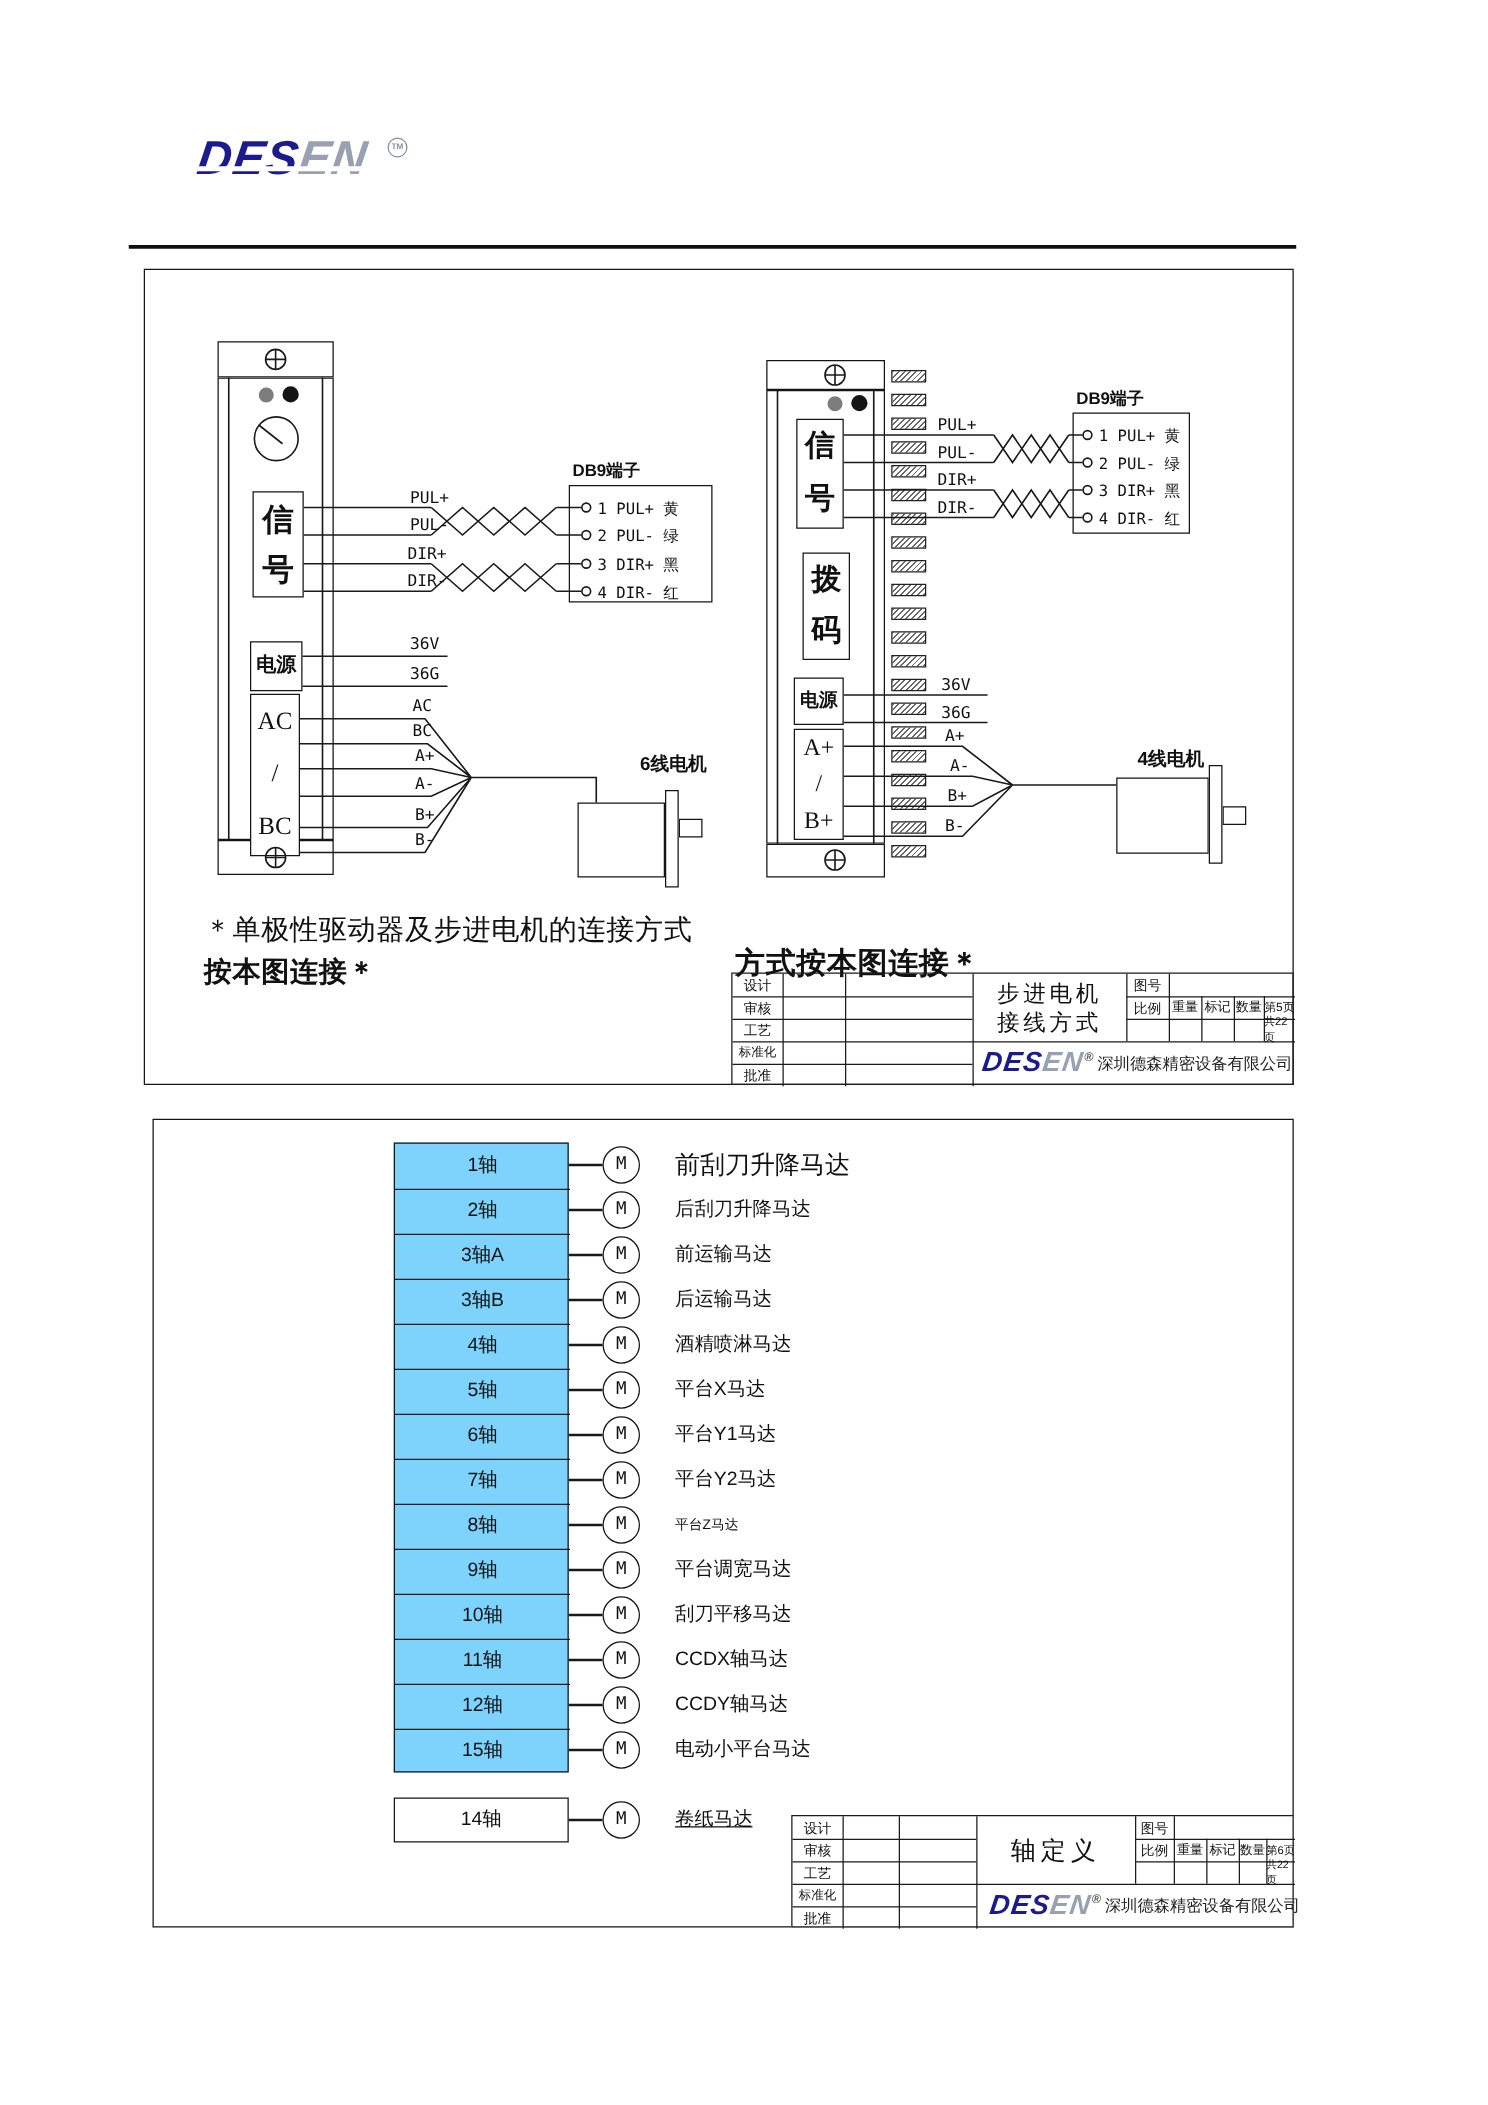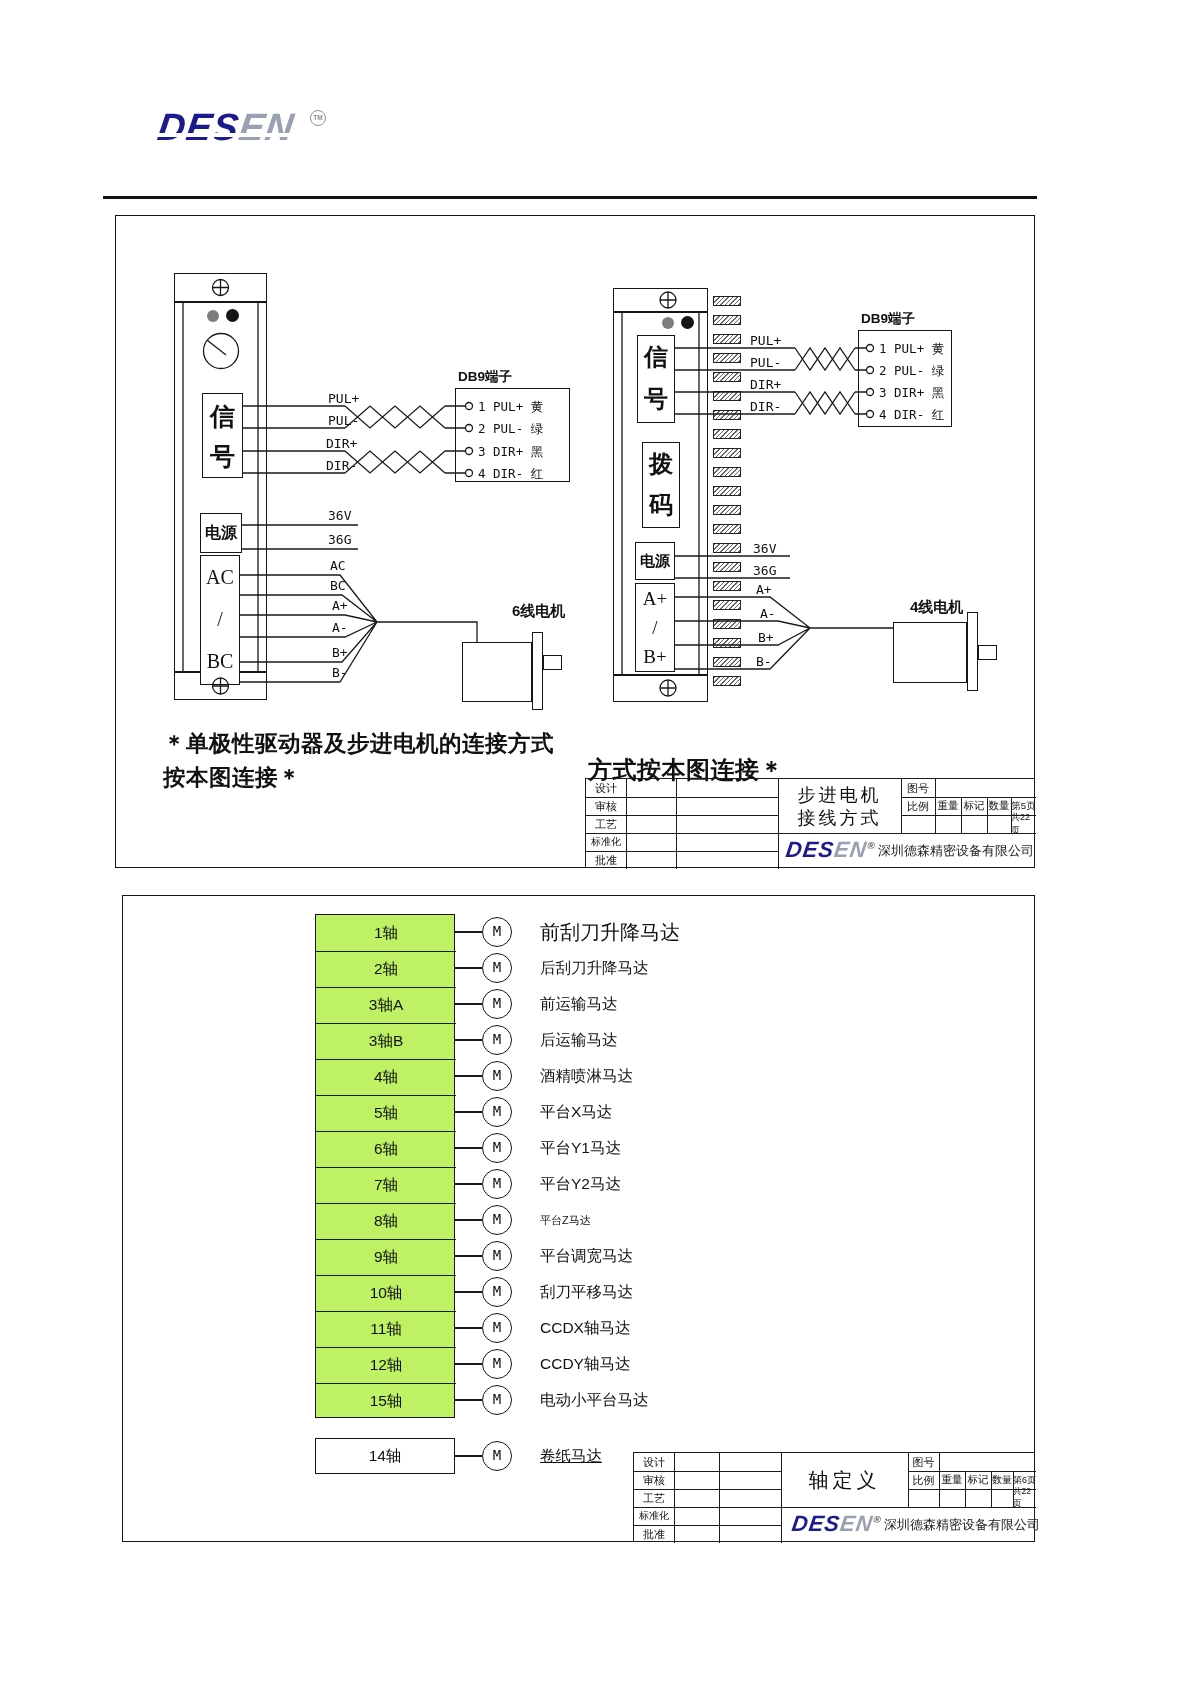--- a/index.html
+++ b/index.html
@@ -74,21 +74,21 @@
   <div class="lbl mono" style="left:478px;top:399px;font-size:12.5px;">1 PUL+ 黄</div>
   <div class="lbl mono" style="left:478px;top:421px;font-size:12.5px;">2 PUL- 绿</div>
   <div class="lbl mono" style="left:478px;top:444px;font-size:12.5px;">3 DIR+ 黑</div>
   <div class="lbl mono" style="left:478px;top:466px;font-size:12.5px;">4 DIR- 红</div>
 
   <div class="lbl" style="left:512px;top:602px;font-size:15px;font-weight:600;">6线电机</div>
   <div class="box" style="left:462px;top:642px;width:70px;height:60px;"></div>
   <div class="box" style="left:532px;top:632px;width:11px;height:78px;"></div>
   <div class="box" style="left:543px;top:655px;width:19px;height:15px;"></div>
 
-  <div class="lbl" style="left:163px;top:728px;font-size:22.5px;font-weight:700;letter-spacing:0.5px;">＊单极性驱动器及步进电机的连接方式</div>
+  <div class="lbl" style="left:163px;top:728px;font-size:22.5px;font-weight:400;letter-spacing:0.5px;">＊单极性驱动器及步进电机的连接方式</div>
   <div class="lbl" style="left:163px;top:762px;font-size:22.5px;font-weight:600;letter-spacing:0.5px;">按本图连接＊</div>
 
   <div class="box" style="left:613px;top:288px;width:95px;height:24px;"></div>
   <div class="box" style="left:613px;top:312px;width:95px;height:363px;"></div>
   <div class="box" style="left:613px;top:675px;width:95px;height:27px;"></div>
   <div class="dot" style="left:662px;top:317px;width:12px;height:12px;background:#7d7d7d;"></div>
   <div class="dot" style="left:681px;top:316px;width:13px;height:13px;background:#151515;"></div>
   <div class="box cjkv" style="left:637px;top:335px;width:38px;height:88px;font-size:24px;line-height:42px;">信号</div>
   <div class="box cjkv" style="left:642px;top:442px;width:38px;height:86px;font-size:24px;line-height:41px;">拨码</div>
   <div class="box cjkv" style="left:635px;top:542px;width:40px;height:38px;font-size:15px;line-height:35px;">电源</div>
@@ -175,21 +175,21 @@
     <div class="cell" style="left:425px;top:18px;width:25px;height:18px;font-size:9.5px;">第5页</div>
     <div class="cell" style="left:425px;top:36px;width:25px;height:18px;font-size:9px;">共22页</div>
     <div class="abs biglogo" style="left:200px;top:58px;font-size:22px;transform:skewX(-8deg);">
       <span class="logo-des">DES</span><span class="logo-en">EN</span><span style="font-size:10px;vertical-align:super;color:#555;font-style:normal;">®</span>
     </div>
     <div class="lbl" style="left:292px;top:63px;font-size:13px;color:#222;">深圳德森精密设备有限公司</div>
   </div>
 
   <div class="frame" style="left:122px;top:895px;width:913px;height:647px;"></div>
 
-  <div class="abs" style="left:315px;top:914px;width:140px;height:504px;border:1.5px solid #151515;box-sizing:border-box;background:#bef264;">
+  <div class="abs" style="left:315px;top:914px;width:140px;height:504px;border:1.5px solid #151515;box-sizing:border-box;background:#7dd3fc;">
     <div class="hl" style="left:0;top:36px;width:140px;"></div>
     <div class="hl" style="left:0;top:72px;width:140px;"></div>
     <div class="hl" style="left:0;top:108px;width:140px;"></div>
     <div class="hl" style="left:0;top:144px;width:140px;"></div>
     <div class="hl" style="left:0;top:180px;width:140px;"></div>
     <div class="hl" style="left:0;top:216px;width:140px;"></div>
     <div class="hl" style="left:0;top:252px;width:140px;"></div>
     <div class="hl" style="left:0;top:288px;width:140px;"></div>
     <div class="hl" style="left:0;top:324px;width:140px;"></div>
     <div class="hl" style="left:0;top:360px;width:140px;"></div>

